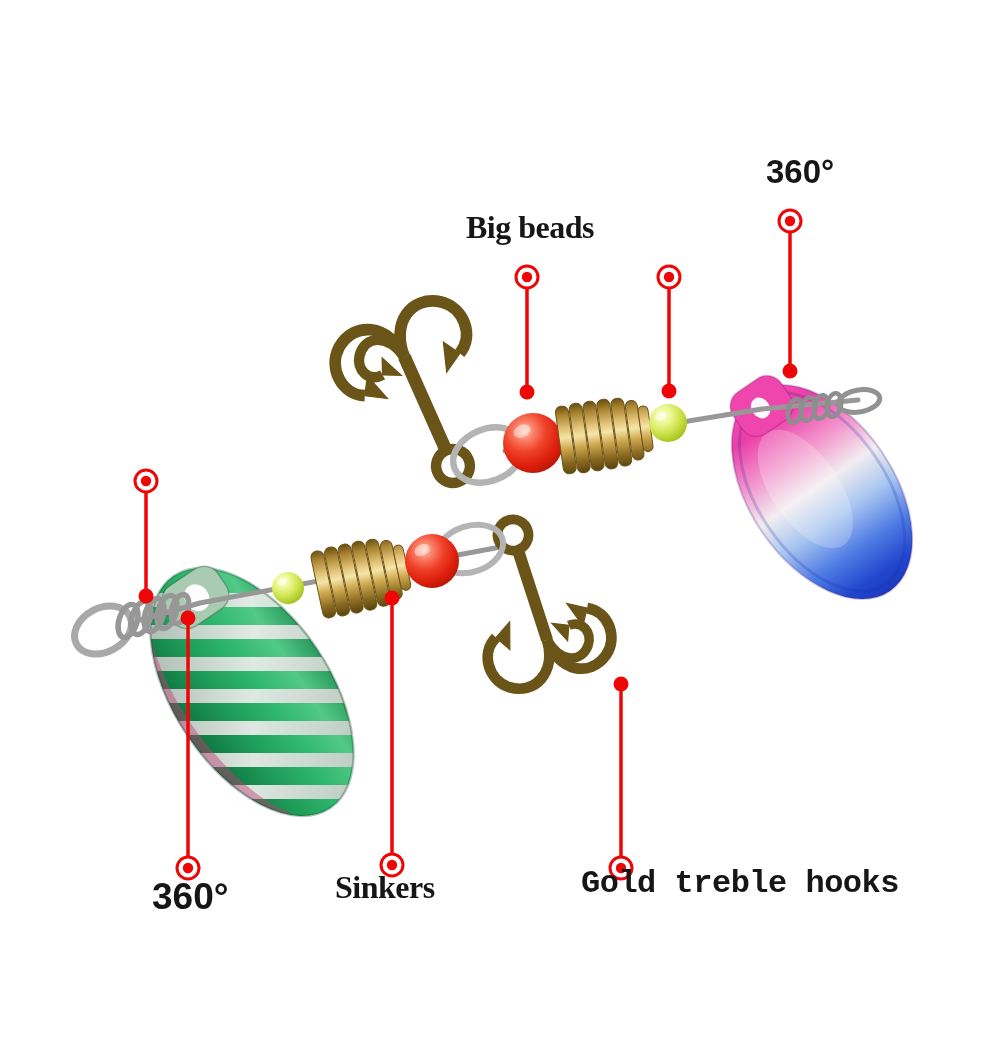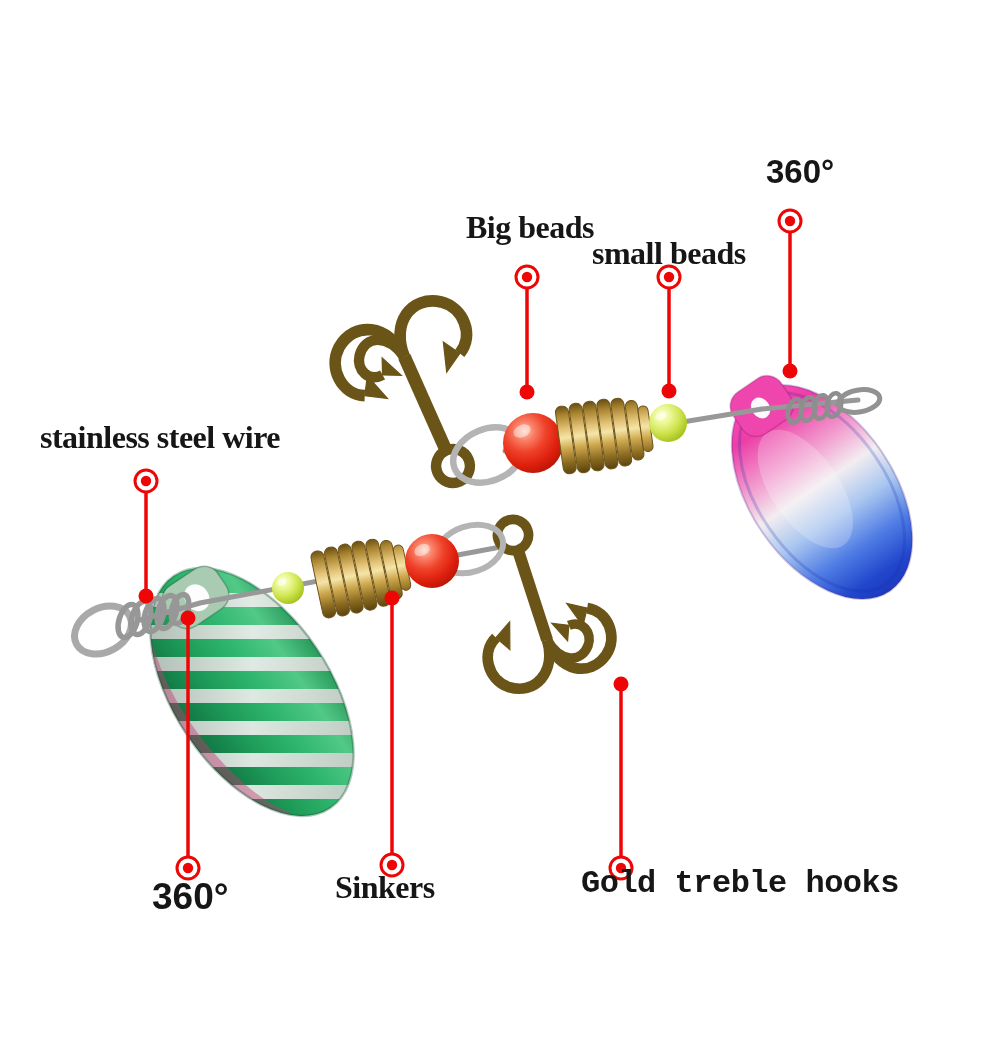--- a/index.html
+++ b/index.html
@@ -245,23 +245,21 @@
         <circle cx="621" cy="868" r="11" fill="#ffffff" stroke-width="3"></circle>
         <circle cx="621" cy="868" r="5.2" stroke="none"></circle>
       </g>
     </g>
   </svg>
 
   <div class="lbl lbl-sans" style="left:766px; top:153px;">360°</div>
 
   <div class="lbl lbl-serif" style="left:466px; top:209px;text-align:right;">Big beads</div>
 
-  <div class="lbl lbl-serif" style="left:592px; top:235px;">small beads</div>
-
-  <div class="lbl lbl-serif" style="left:40px; top:419px;">stainless steel wire</div>
+
 
   <div class="lbl lbl-sans" style="left:152px; top:876px; font-size:37px;">360°</div>
 
   <div class="lbl lbl-serif" style="left:335px; top:869px;">Sinkers</div>
 
   <div class="lbl lbl-serif" style="left:581px; top:866px;font-family:Liberation Mono, monospace;">Gold treble hooks</div>
 
 </div>
 
 </body></html>

